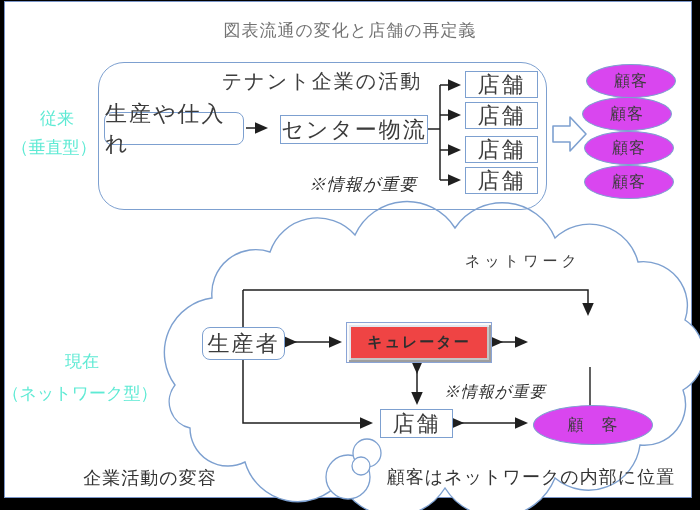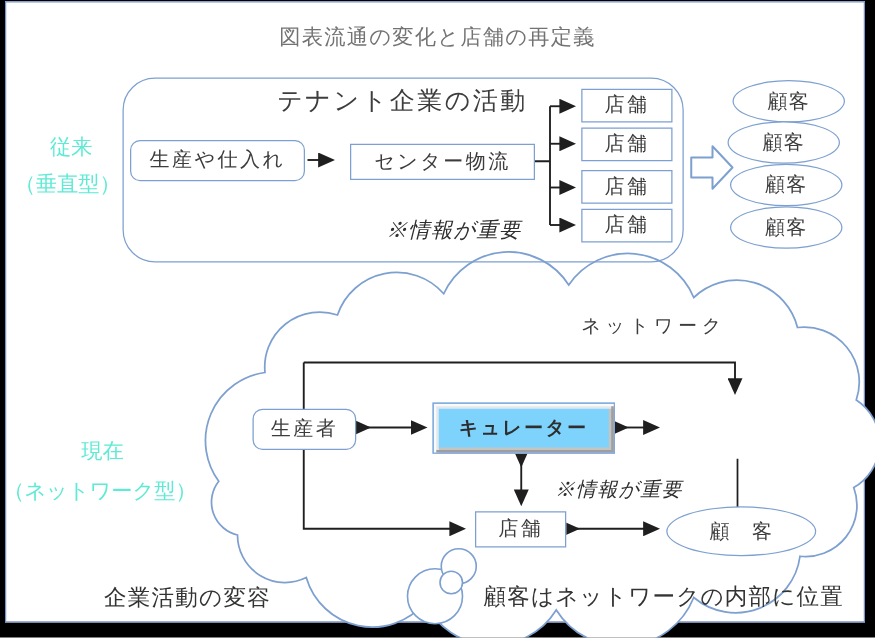--- a/index.html
+++ b/index.html
@@ -15,36 +15,36 @@
   .abs{position:absolute;}
   .ctr{transform:translate(-50%,-50%);white-space:nowrap;}
   .title{font-size:17px;letter-spacing:1px;color:#737373;}
   .lbl{font-size:17px;color:#5eead4;}
   .cap{font-size:20px;letter-spacing:2px;}
   .note{font-size:17px;font-style:italic;color:#2f2f2f;letter-spacing:1px;}
   .caption{font-size:18px;letter-spacing:1px;color:#333;}
   .box{
     position:absolute;box-sizing:border-box;background:#fff;
     border:1.4px solid #7da0d0;display:flex;align-items:center;justify-content:center;
-    font-size:16px;color:#3c3c3c;letter-spacing:2px;
+    font-size:22px;color:#3c3c3c;letter-spacing:2px;
   }
   .rnd{border-radius:8px;}
   .ell{
-    position:absolute;box-sizing:border-box;background:#ffffff;
+    position:absolute;box-sizing:border-box;background:#d946ef;
     border:1.4px solid #7da0d0;border-radius:50%;
     display:flex;align-items:center;justify-content:center;
     font-size:16px;color:#3c3c3c;letter-spacing:1px;
   }
   #top-container{
     position:absolute;left:98px;top:62px;width:449px;height:148px;
     border:1.4px solid #7da0d0;border-radius:26px;box-sizing:border-box;background:transparent;
   }
   #curator{
     position:absolute;left:346px;top:322px;width:146px;height:41px;box-sizing:border-box;
-    border:1.5px solid #8aa4d6;background:#7dd3fc;
+    border:1.5px solid #8aa4d6;background:#ef4444;
     box-shadow:inset 2px 2px 0 0 #fafafa, inset -2px -2px 0 0 #9e9e9e,
                inset 4px 4px 0 0 #e3e7ee, inset -4px -4px 0 0 #c4c4c4;
     display:flex;align-items:center;justify-content:center;
     font-family:"DejaVu Sans","Liberation Sans",sans-serif;
     font-weight:bold;font-size:15px;color:#2e2e2e;letter-spacing:2px;
   }
   svg{position:absolute;left:0;top:0;pointer-events:none;}
 </style>
 </head>
 <body>

